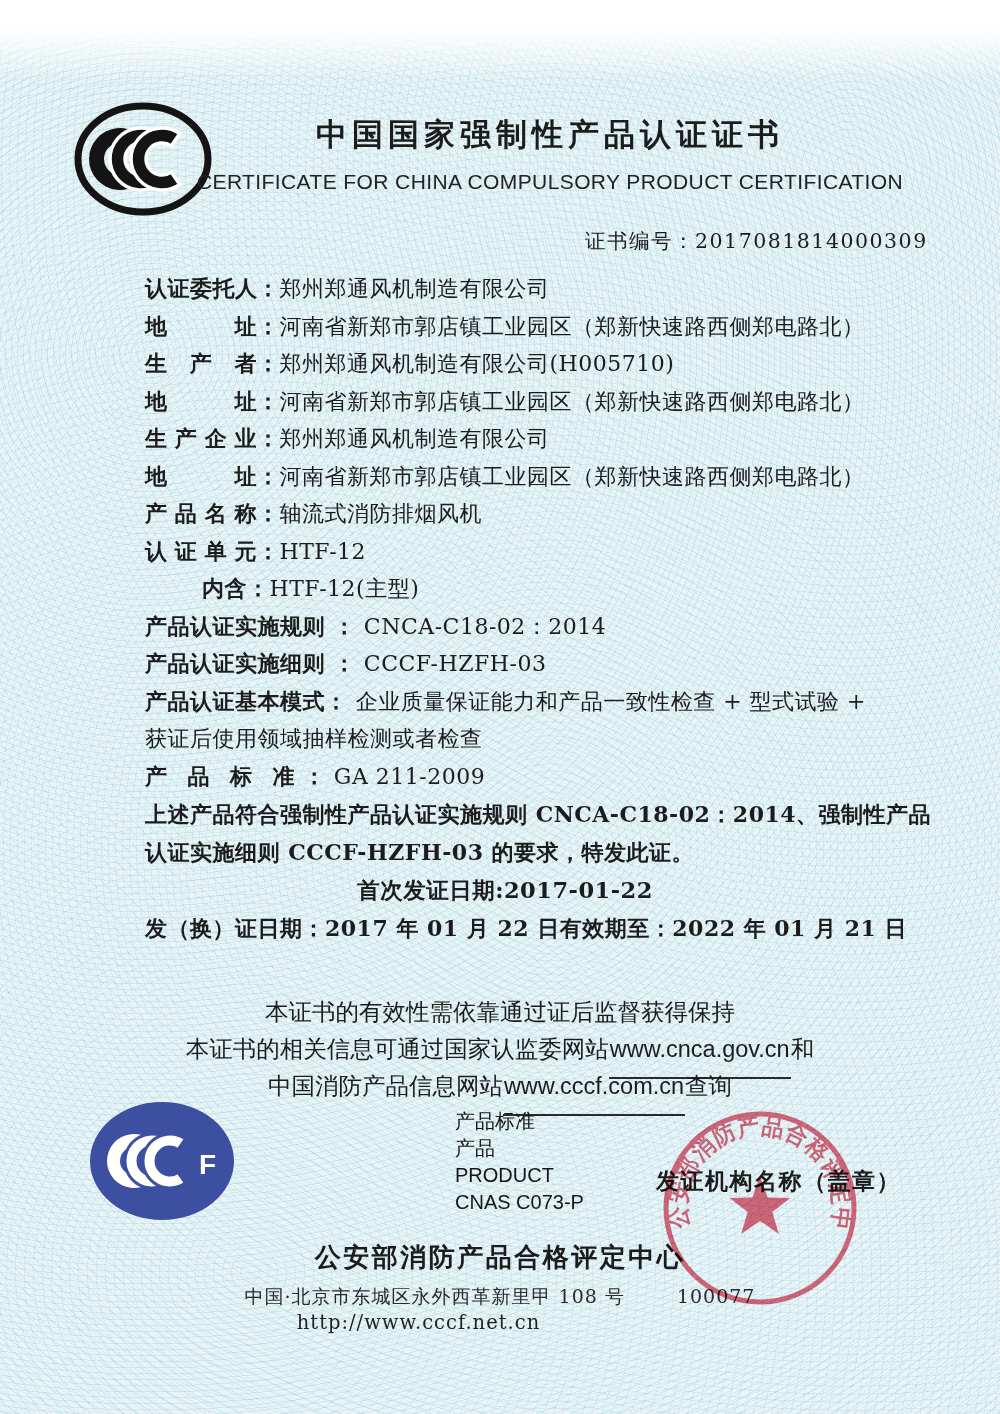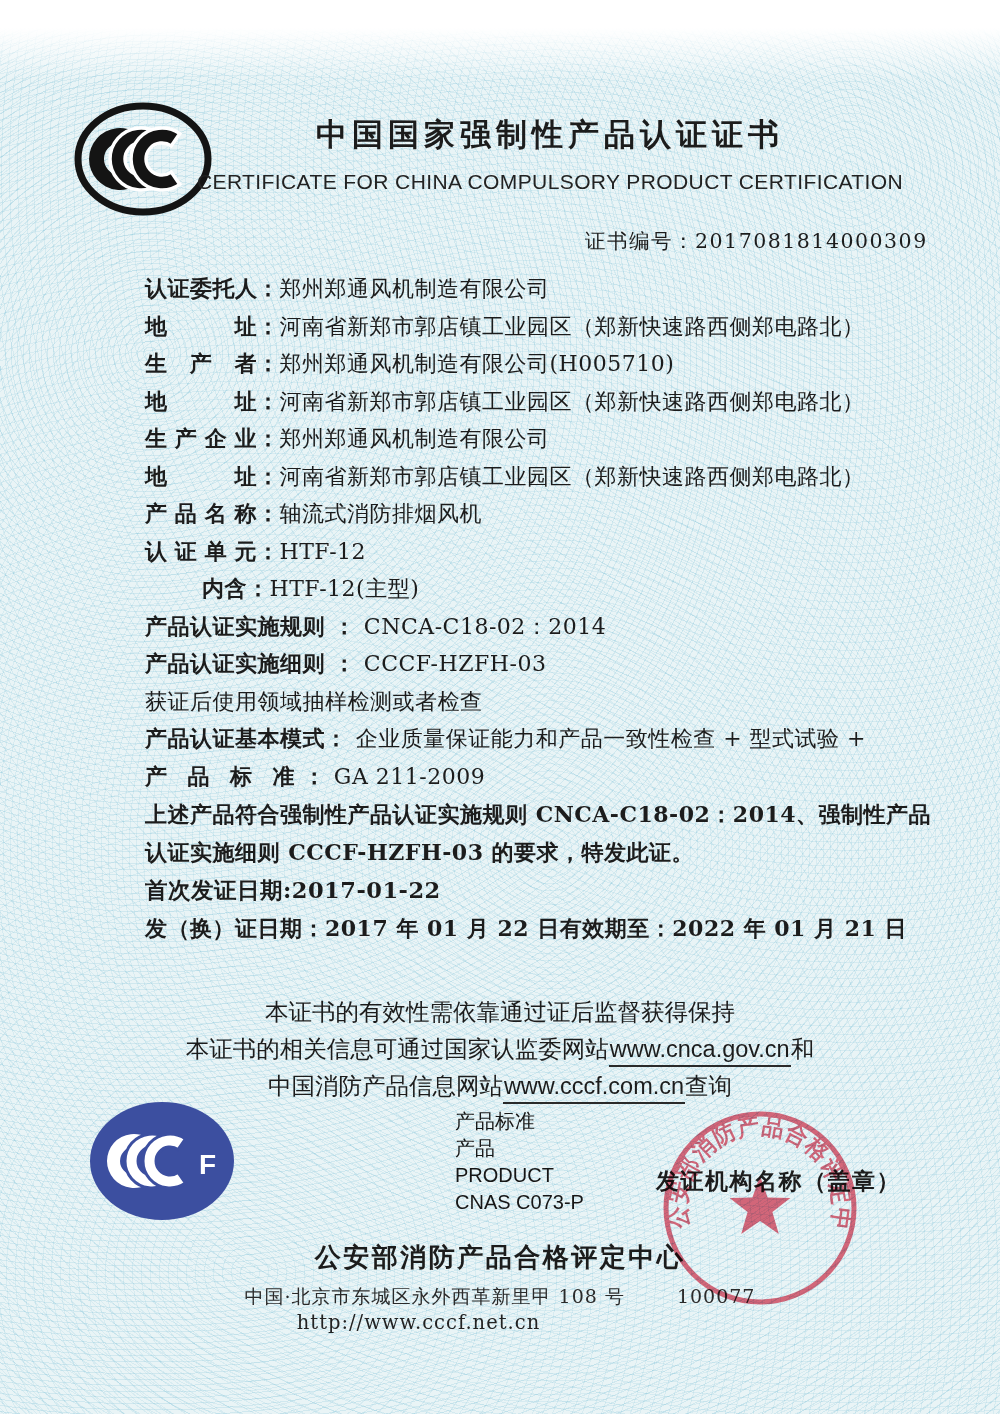--- a/index.html
+++ b/index.html
@@ -23,25 +23,25 @@
   .cert-no{left:585px;top:227px;font-size:20.5px;letter-spacing:1.5px;white-space:nowrap;}
   
   .body{left:145px;top:270px;width:720px;font-size:22px;letter-spacing:.5px;}
   .row{height:37.5px;line-height:37.5px;white-space:nowrap;}
   .lbl{display:inline-block;width:112px;text-align:justify;text-align-last:justify;font-weight:bold;}
   .lbl-wide{display:inline-block;width:150px;text-align:justify;text-align-last:justify;font-weight:bold;}
   .lbl-long{font-weight:bold;}
   .lbl-inner{display:inline-block;margin-left:57px;font-weight:bold;}
   .colon{font-weight:bold;}
   .stmt{line-height:38px;font-weight:bold;white-space:nowrap;}
-  .first-issue{line-height:38px;font-weight:bold;font-size:22.5px;}
+  .first-issue{line-height:38px;font-weight:bold;text-align:center;font-size:22.5px;}
   .issue-row{line-height:38px;font-weight:bold;display:flex;white-space:nowrap;}
   
   .notice{left:0;top:994px;width:1000px;text-align:center;font-size:23.5px;line-height:37px;}
-  .ulink{font-family:"Liberation Sans","DejaVu Sans",sans-serif;border-bottom:2px solid #2a2a2a;padding:0 1px 3px 1px;}
+  .ulink{font-family:"Liberation Sans","DejaVu Sans",sans-serif;border-bottom:2px solid #2a2a2a;padding:0 1px 15px 1px;}
   
   .cccf-logo{left:86px;top:1098px;}
   .cnas-logo{left:256px;top:1088px;}
   .accred{left:455px;top:1108px;font-size:20px;line-height:27px;font-family:"Liberation Sans","DejaVu Sans",sans-serif;color:#161616;}
   .stamp-label{left:656px;top:1166px;font-size:23px;font-weight:bold;letter-spacing:1.5px;white-space:nowrap;z-index:2;}
   .stamp{left:658px;top:1106px;width:204px;height:204px;mix-blend-mode:multiply;opacity:.85;z-index:3;}
   .org-name{left:0;top:1240px;width:1000px;text-align:center;font-size:26px;font-weight:bold;letter-spacing:2.5px;}
   .addr-line{left:0;top:1284px;width:1000px;text-align:center;font-size:19px;letter-spacing:1px;color:#2a2a2a;}
   .addr-line .post{margin-left:52px;}
   .site-url{left:0;top:1311px;width:837px;text-align:center;font-size:19.5px;letter-spacing:1px;color:#222;}
@@ -94,24 +94,24 @@
     <div class="row">
       <span class="lbl-inner">内含</span><span class="colon">：</span><span class="val">HTF-12(主型)</span>
     </div>
     <div class="row">
       <span class="lbl-long">产品认证实施规则</span><span class="colon"> ： </span><span class="val">CNCA-C18-02：2014</span>
     </div>
     <div class="row">
       <span class="lbl-long">产品认证实施细则</span><span class="colon"> ： </span><span class="val">CCCF-HZFH-03</span>
     </div>
     <div class="row">
-      <span class="val">获证后使用领域抽样检测或者检查</span>
+      <span class="lbl-long">产品认证基本模式</span><span class="colon">： </span><span class="val">企业质量保证能力和产品一致性检查 + 型式试验 +</span>
     </div>
     <div class="row">
-      <span class="lbl-long">产品认证基本模式</span><span class="colon">： </span><span class="val">企业质量保证能力和产品一致性检查 + 型式试验 +</span>
+      <span class="val">获证后使用领域抽样检测或者检查</span>
     </div>
     <div class="row">
       <span class="lbl-wide">产品标准</span><span class="colon"> ： </span><span class="val">GA 211-2009</span>
     </div>
     <div class="stmt">上述产品符合强制性产品认证实施规则 CNCA-C18-02：2014、强制性产品</div>
     <div class="stmt">认证实施细则 CCCF-HZFH-03 的要求，特发此证。</div>
     <div class="first-issue">首次发证日期:2017-01-22</div>
     <div class="issue-row">
       <span>发（换）证日期：2017 年 01 月 22 日</span>
       <span>有效期至：2022 年 01 月 21 日</span>

